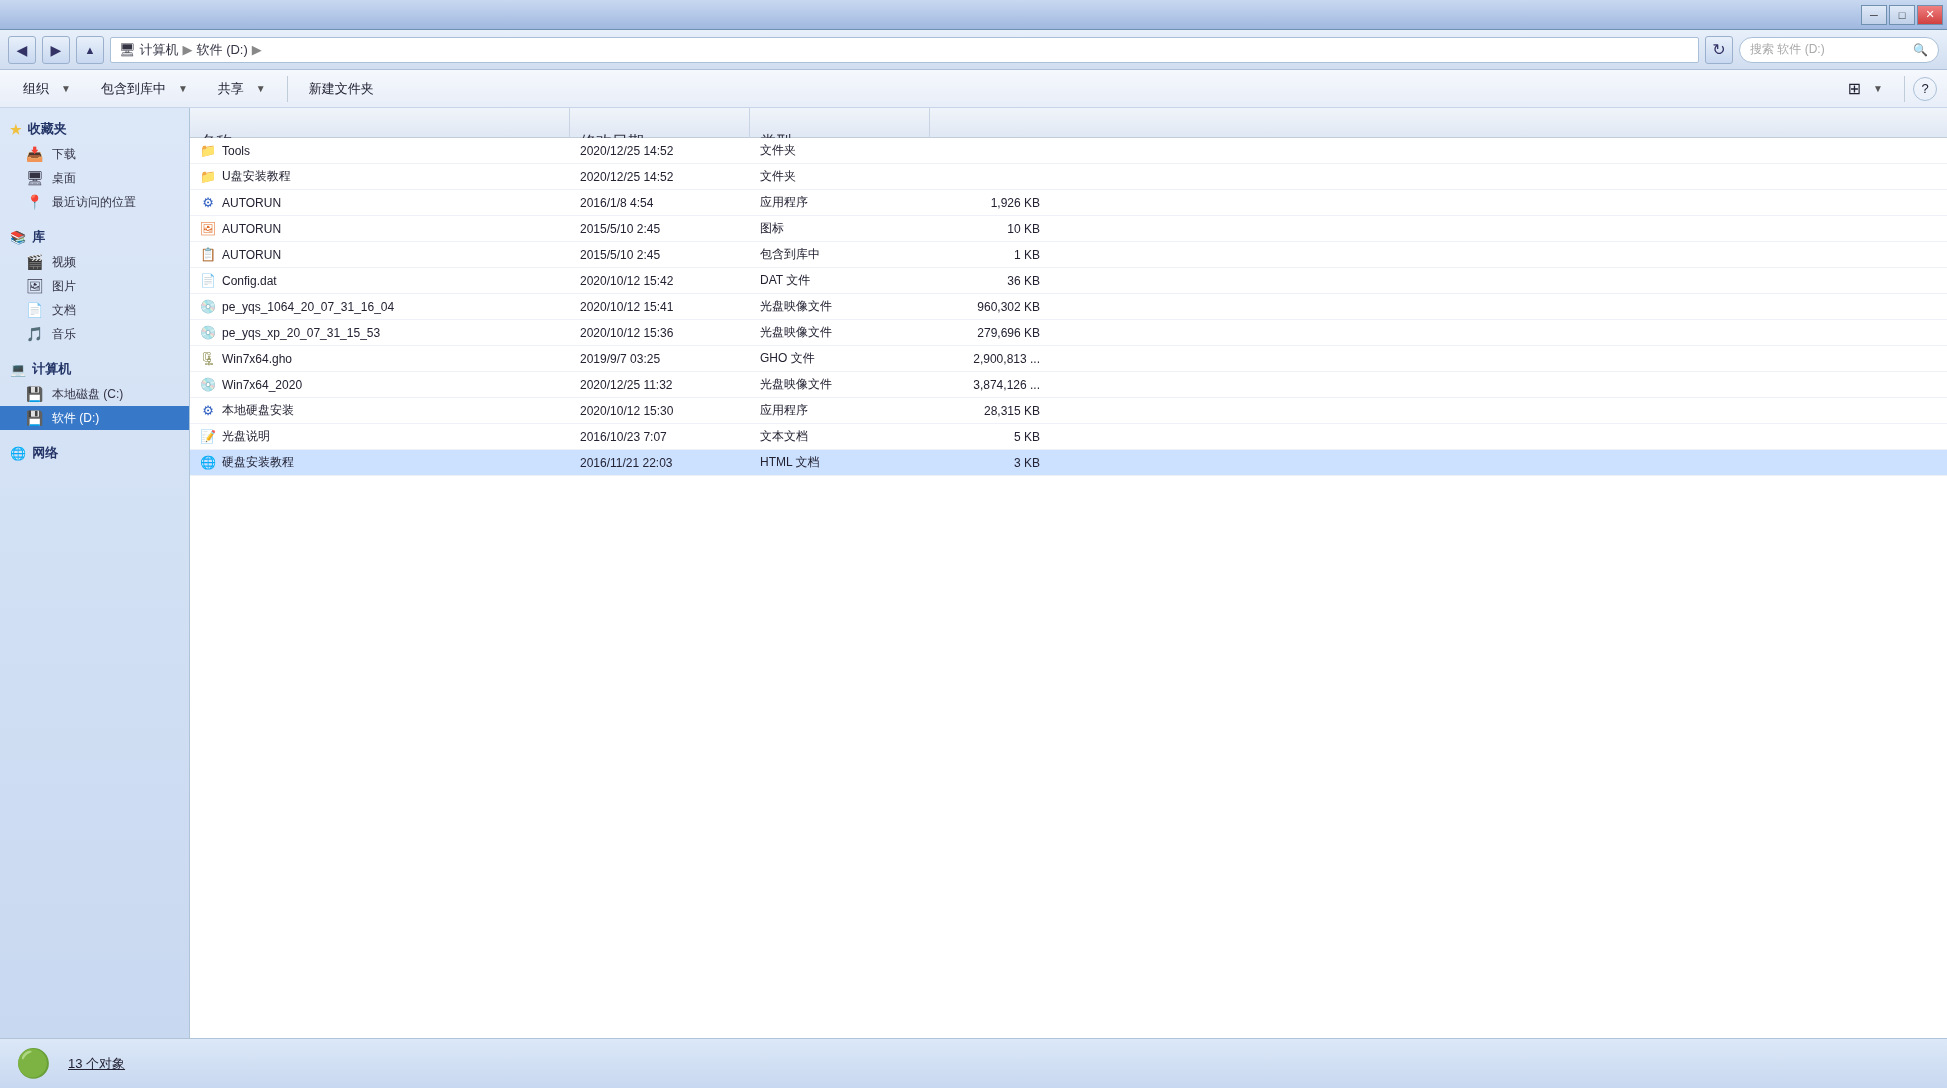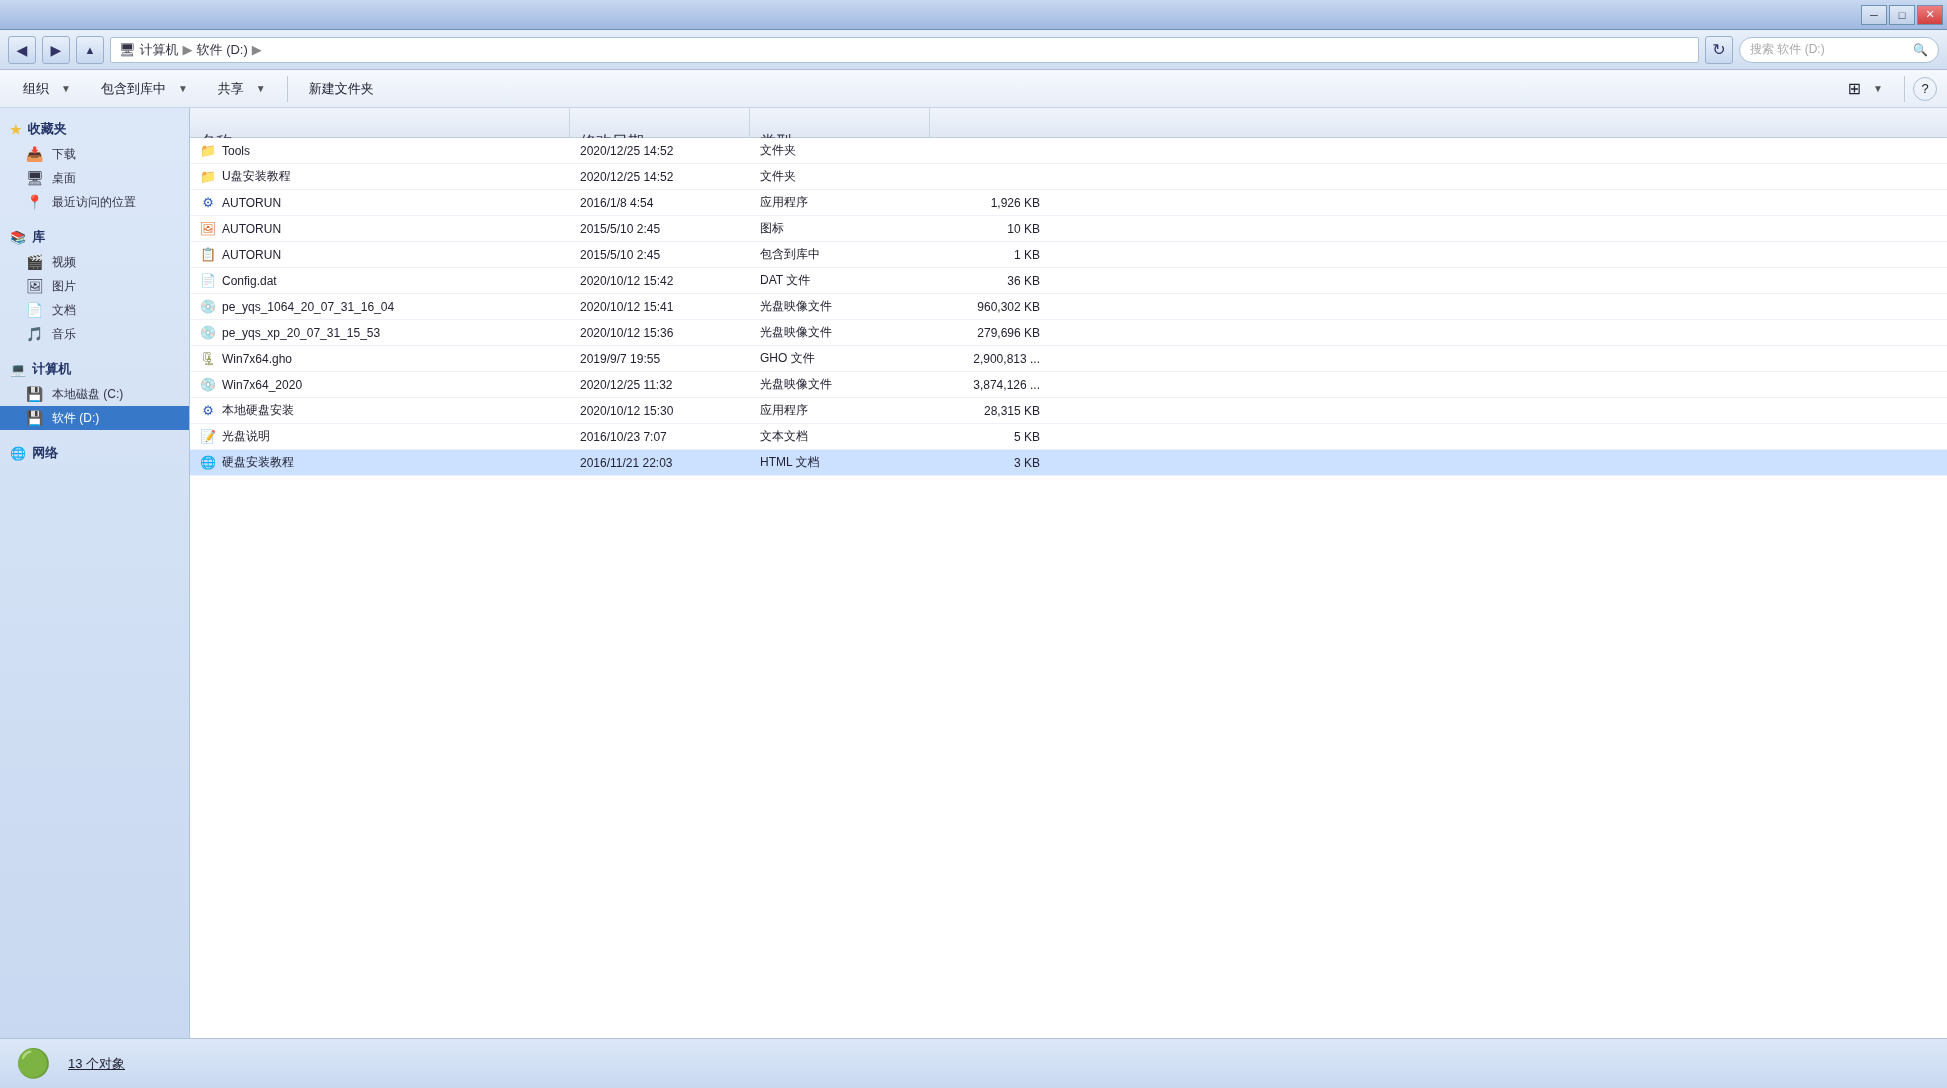--- a/index.html
+++ b/index.html
@@ -549,21 +549,21 @@
     <div class="file-cell right">
       <span>279,696 KB</span>
     </div>
   </div>
         <div class="file-row">
     <div class="file-cell">
       <span class="file-icon icon-gho">🗜</span>
       <span>Win7x64.gho</span>
     </div>
     <div class="file-cell">
-      <span>2019/9/7 19:55</span>
+      <span>2019/9/7 03:25</span>
     </div>
     <div class="file-cell">
       <span>GHO 文件</span>
     </div>
     <div class="file-cell right">
       <span>2,900,813 ...</span>
     </div>
   </div>
         <div class="file-row">
     <div class="file-cell">

